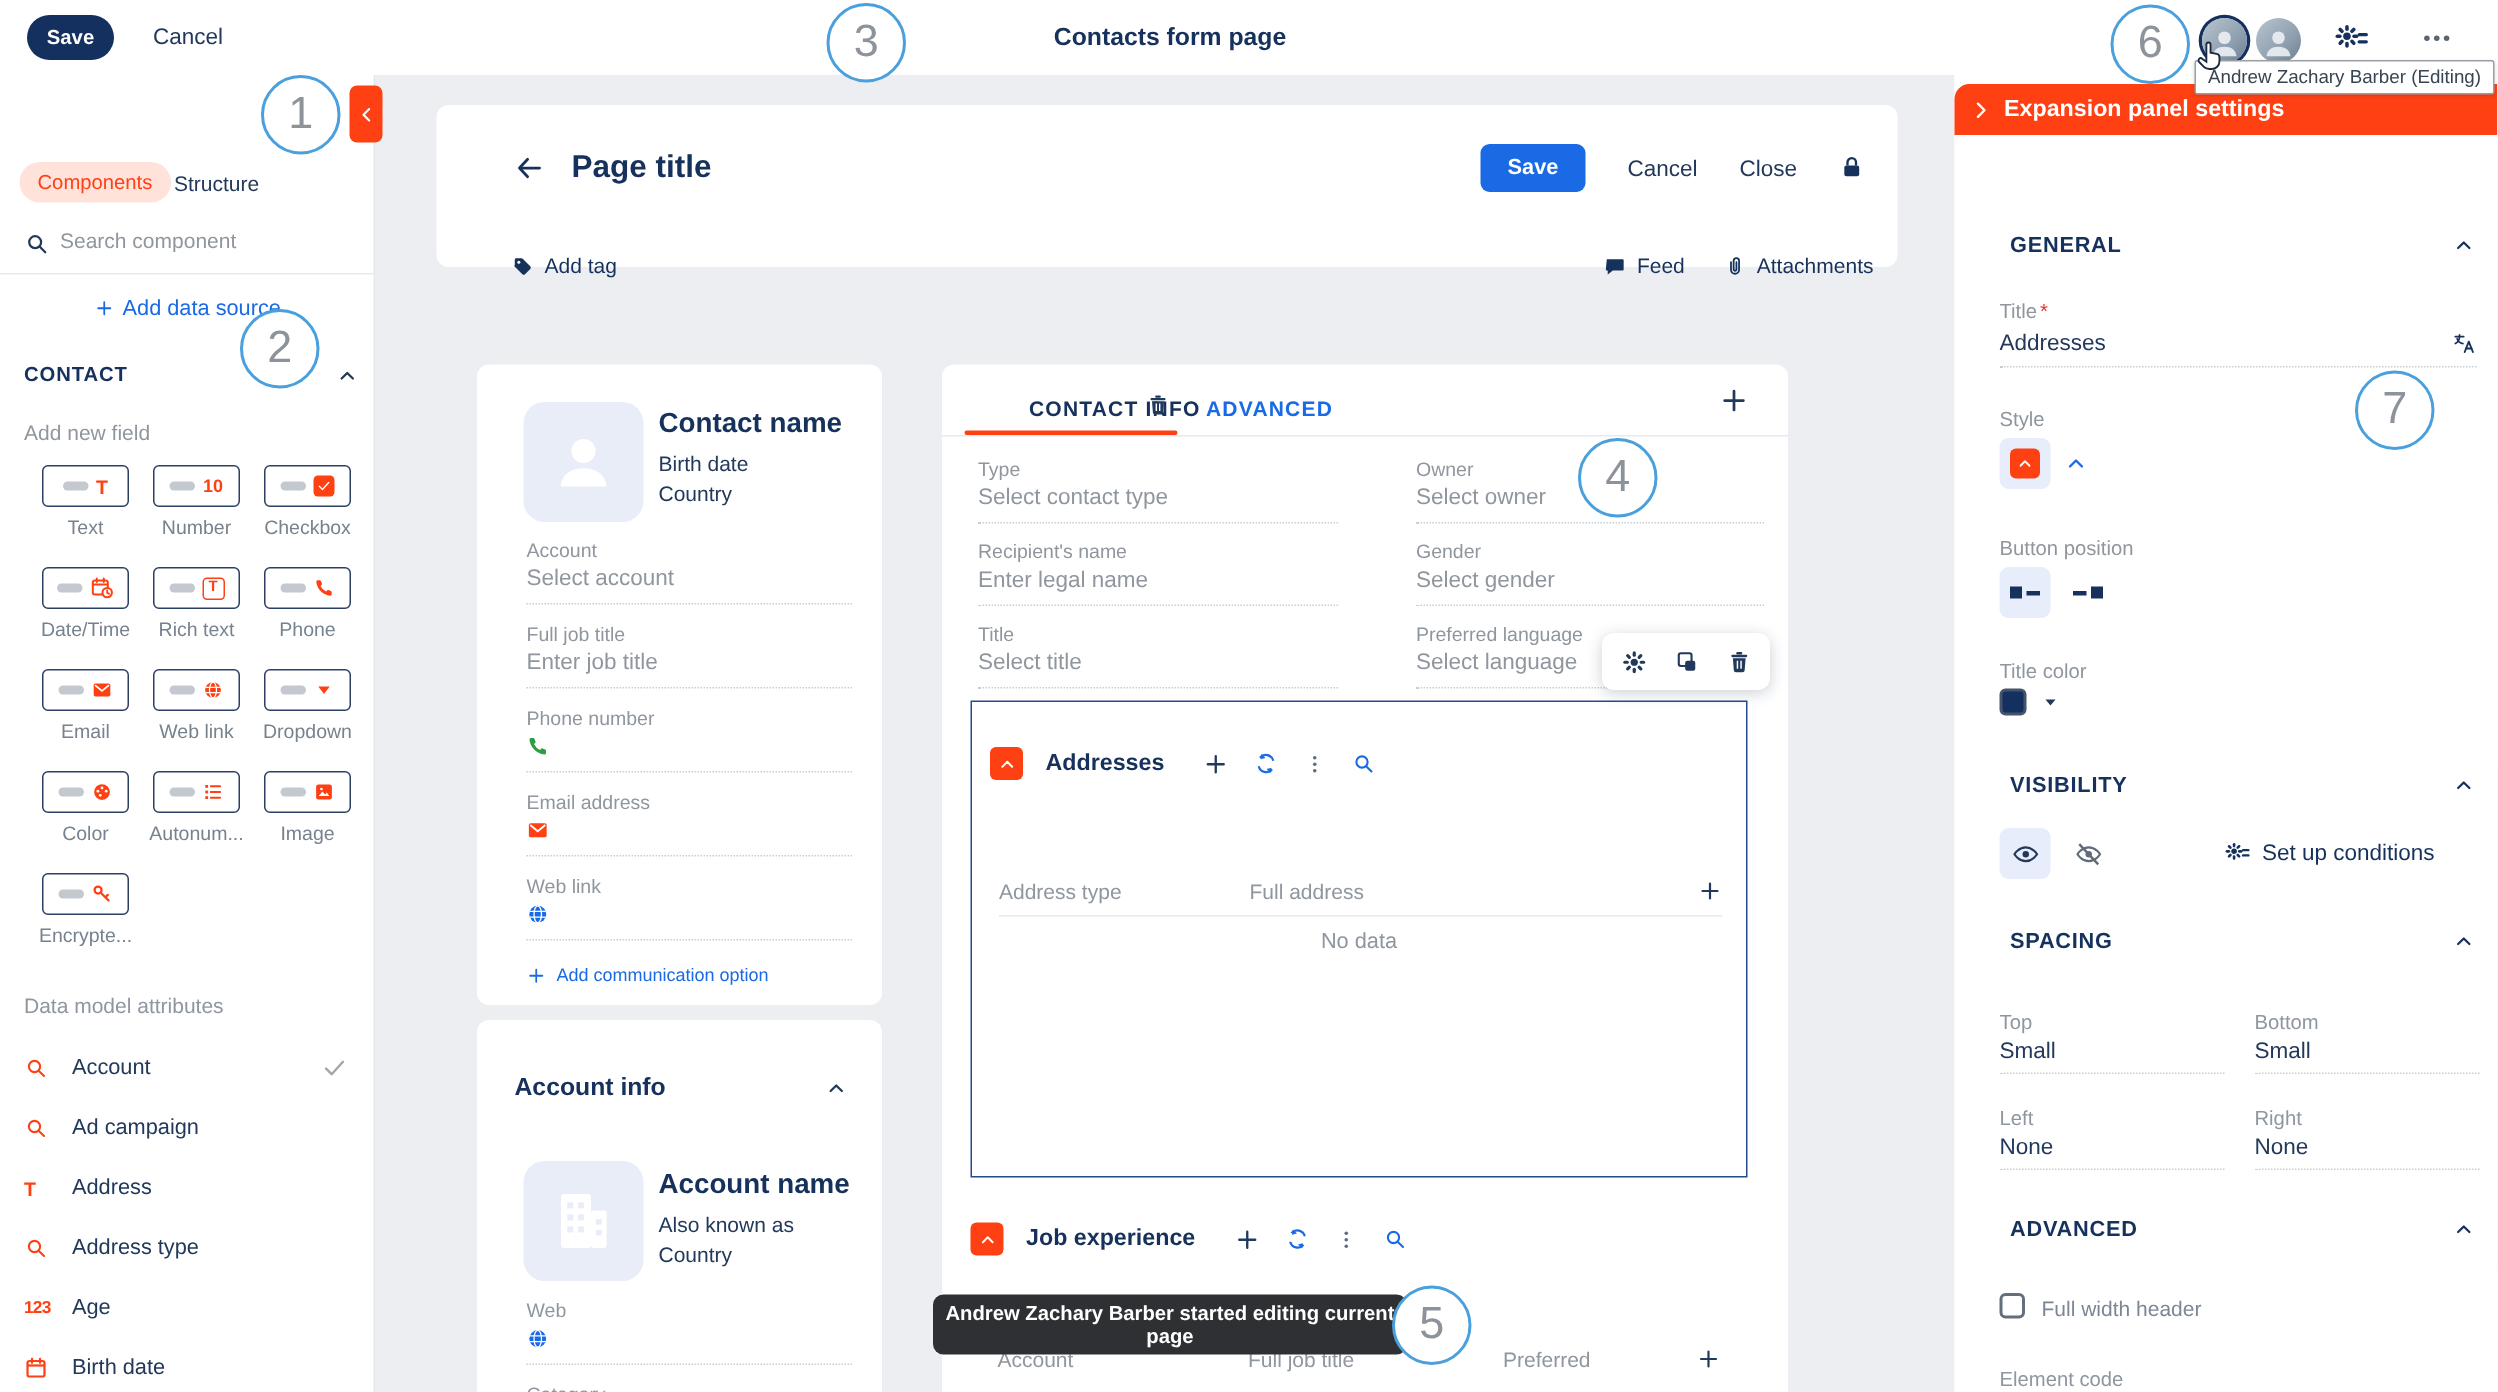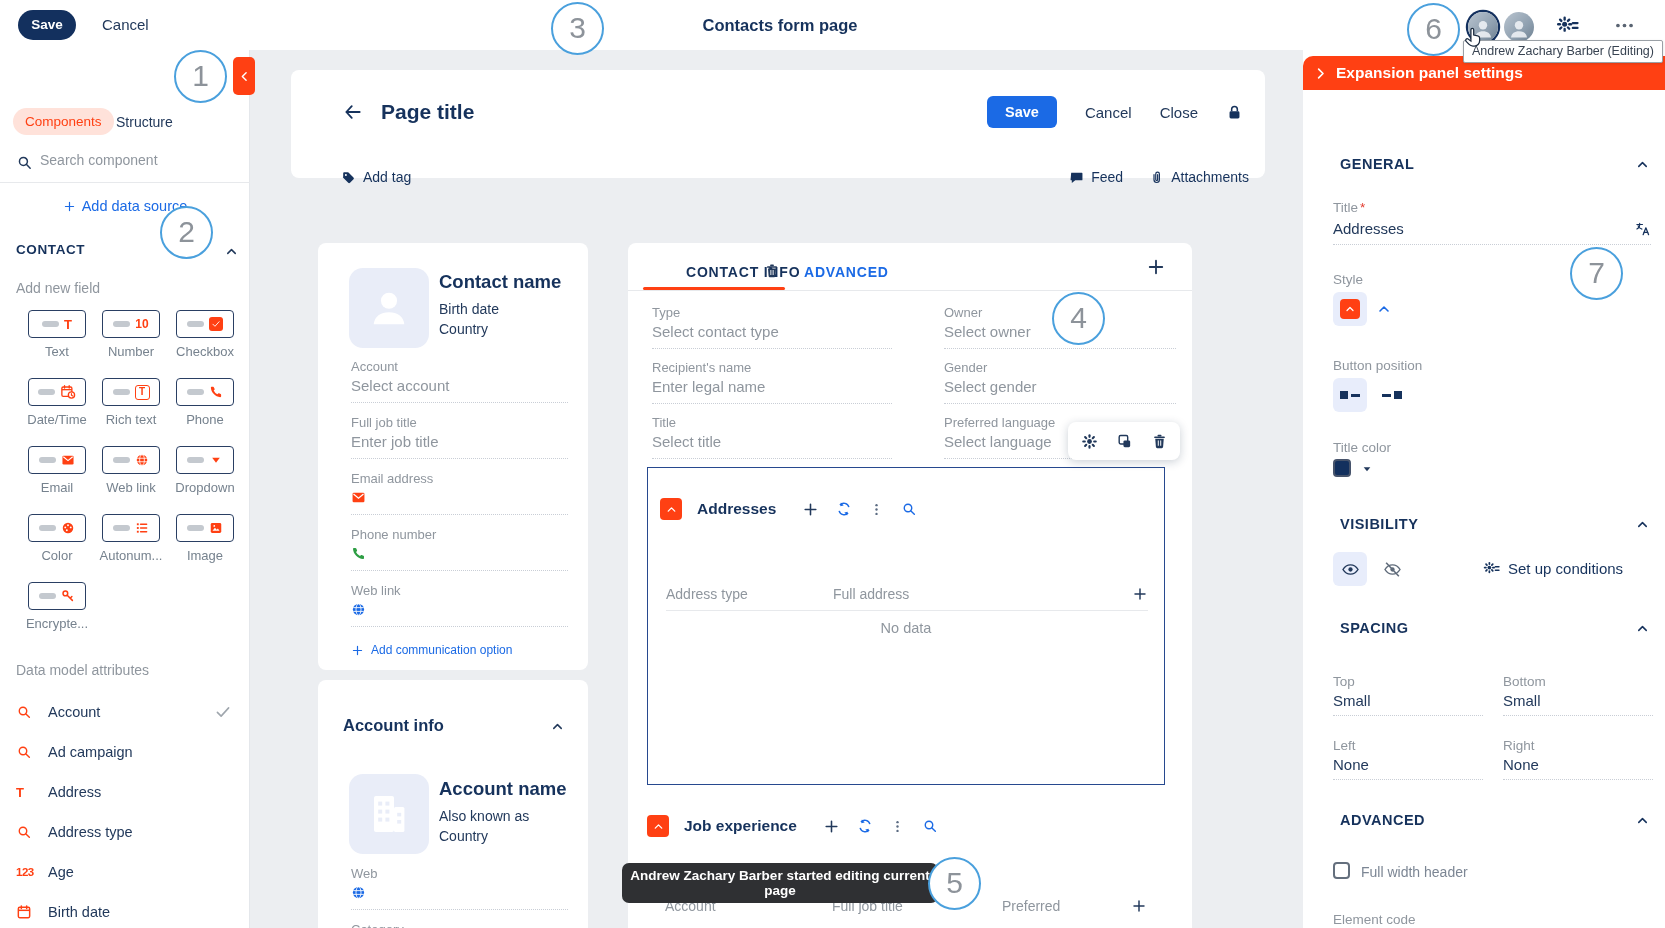--- a/index.html
+++ b/index.html
@@ -660,32 +660,32 @@
       <div id="contact-fields">
         <div class="fld">
           <div class="lab">Account</div>
           <div class="val">Select account</div>
         </div>
         <div class="fld">
           <div class="lab">Full job title</div>
           <div class="val">Enter job title</div>
         </div>
         <div class="fld">
+          <div class="lab">Phone number</div>
+          <div class="vic">
+              <svg class="ic" width="15" height="15" style="color:#2E9E44">
+                <use href="#i-phone"></use>
+              </svg>
+            </div>
+        </div>
+        <div class="fld">
           <div class="lab">Email address</div>
           <div class="vic">
               <svg class="ic" width="15" height="15" style="color:#FF4013">
                 <use href="#i-envelope"></use>
-              </svg>
-            </div>
-        </div>
-        <div class="fld">
-          <div class="lab">Phone number</div>
-          <div class="vic">
-              <svg class="ic" width="15" height="15" style="color:#2E9E44">
-                <use href="#i-phone"></use>
               </svg>
             </div>
         </div>
         <div class="fld">
           <div class="lab">Web link</div>
           <div class="vic">
               <svg class="ic" width="15" height="15" style="color:#1B6AE5">
                 <use href="#i-globe"></use>
               </svg>
             </div>

